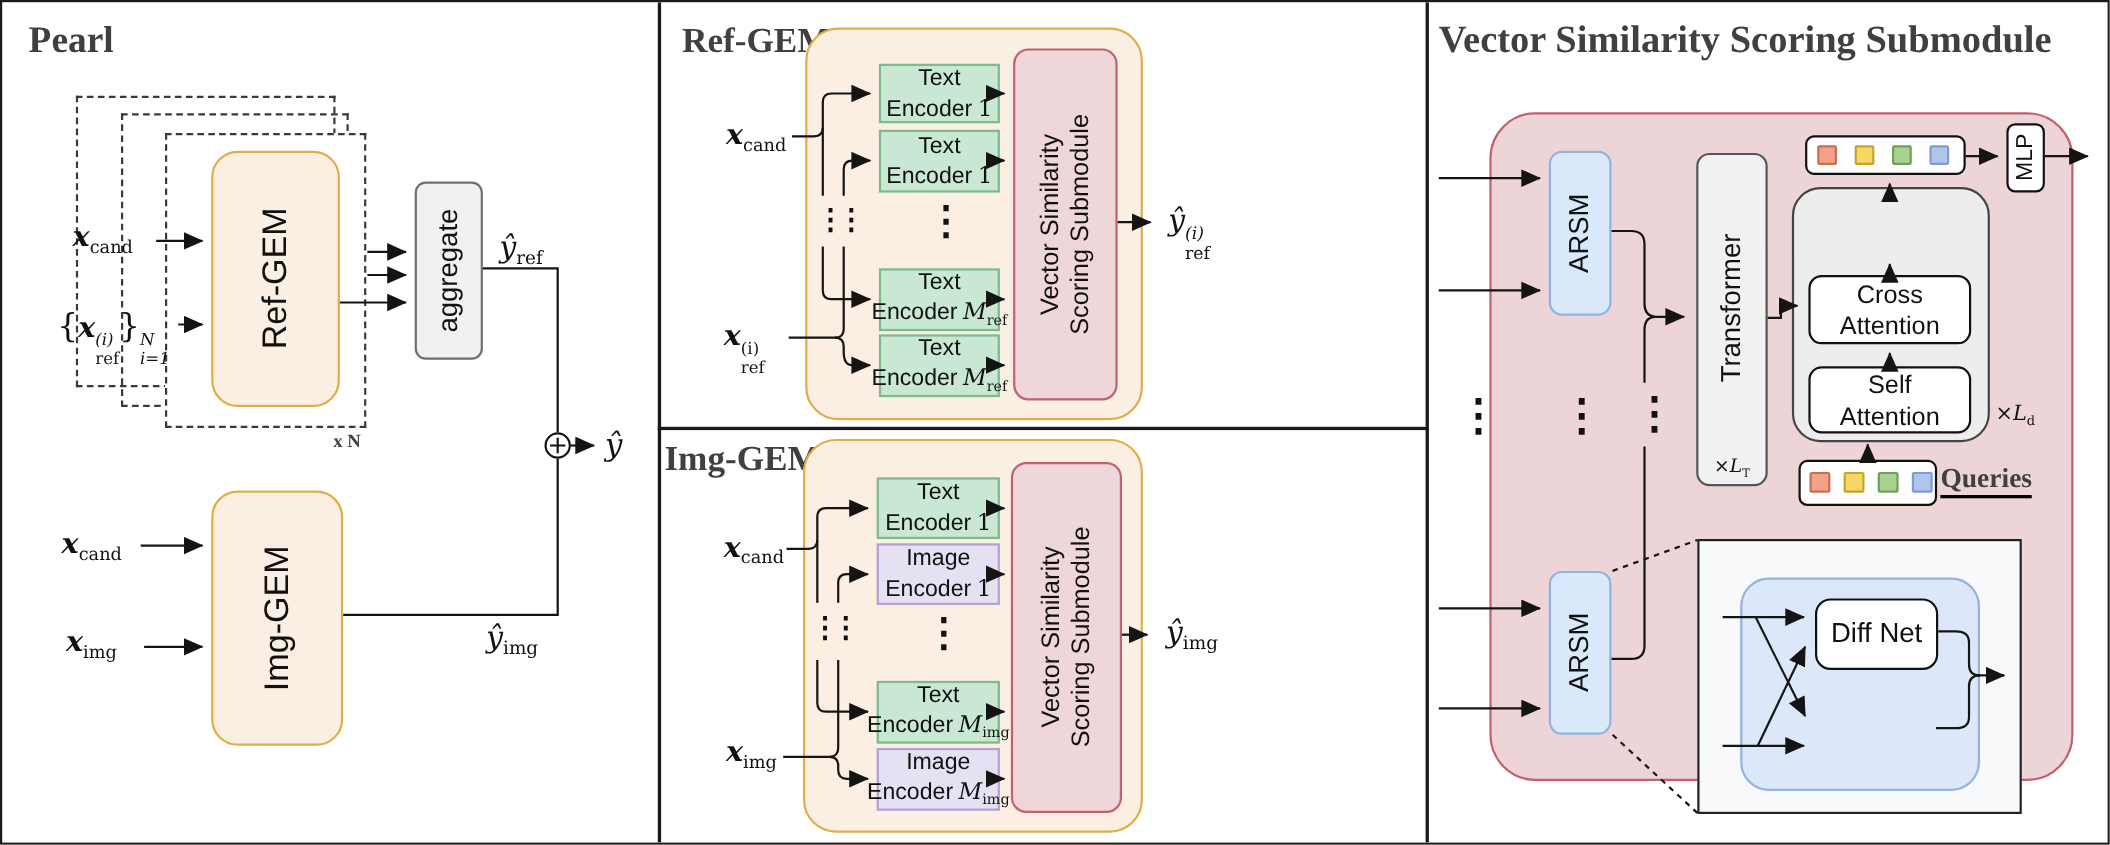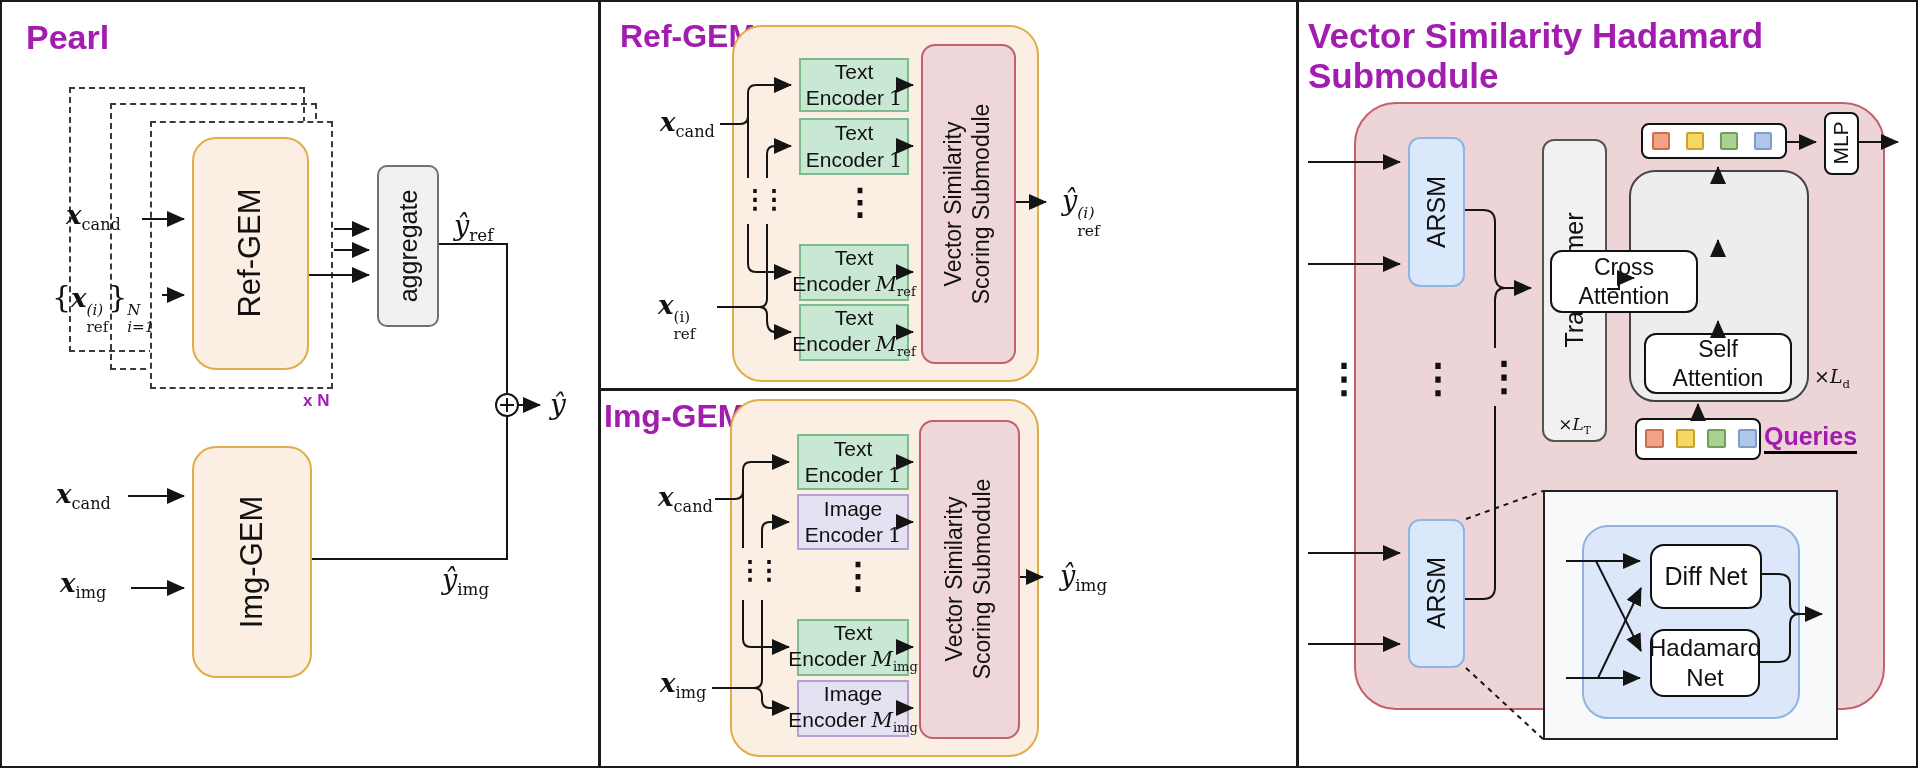--- a/index.html
+++ b/index.html
@@ -1,20 +1,20 @@
 <!DOCTYPE html>
 <html style="--peach_fill: #fbeee2; --peach_border: #dfae49; --pink_fill: #eed6da; --pink_border: #c2606e; --green_fill: #c9e8d4; --green_border: #7fba8e; --purple_fill: #e6e0f3; --purple_border: #afa3d1; --blue_fill: #d9e8fa; --blue_border: #92b2df; --gray_fill: #f1f1f1; --gray_border: #707070;"><head>
 <meta charset="utf-8">
 <style>
   html,body{margin:0;padding:0;background:#e8e8e8;}
   *{box-sizing:border-box;}
   .fig{position:relative;width:1918px;height:768px;background:#ffffff;border:2px solid #1a1a1a;
        font-family:"Liberation Sans",sans-serif;color:#111;overflow:hidden;}
   .abs{position:absolute;}
-  .ttl{position:absolute;font-weight:bold;color:#a21caf;}
+  .ttl{position:absolute;font-weight:bold;color:#404040;font-family:Liberation Serif, serif;}
   .box{position:absolute;}
   .peach{background:var(--peach_fill);border:2px solid var(--peach_border);}
   .pinkb{background:var(--pink_fill);border:2px solid var(--pink_border);}
   .greenb{background:var(--green_fill);border:2px solid var(--green_border);}
   .purpleb{background:var(--purple_fill);border:2px solid var(--purple_border);}
   .blueb{background:var(--blue_fill);border:2px solid var(--blue_border);}
   .grayb{background:var(--gray_fill);border:2px solid var(--gray_border);}
   .whiteb{background:#ffffff;border:2px solid #111;}
   .dashedb{position:absolute;border:2px dashed #3a3a3a;background:transparent;}
   .rot{position:absolute;transform:translate(-50%,-50%) rotate(-90deg);white-space:nowrap;
@@ -155,41 +155,41 @@
   <div class="box pinkb" style="left:917px;top:418px;width:101px;height:319px;border-radius:14px;"></div>
   <div class="rot rot2" style="left:967px;top:577px;font-size:23px;">
     <span>Vector Similarity</span>
     <span>Scoring Submodule</span>
   </div>
 
   <div class="lbl" style="left:656px;top:480px;"><span class="mx">x</span><sub class="msub">cand</sub></div>
   <div class="lbl" style="left:658px;top:666px;"><span class="mx">x</span><sub class="msub">img</sub></div>
   <div class="lbl" style="left:1058px;top:558px;font-size:27px;"><span class="my">ŷ</span><sub class="msub">img</sub></div>
 
-  <div class="ttl" style="left:1306px;top:14px;font-size:35px;">Vector Similarity Hadamard Submodule</div>
+  <div class="ttl" style="left:1306px;top:14px;font-size:35px;">Vector Similarity Scoring Submodule</div>
 
   <div class="box pinkb" style="left:1352px;top:100px;width:531px;height:608px;border-radius:42px;background:#edd4d7;"></div>
 
   <div class="box blueb" style="left:1406px;top:135px;width:57px;height:150px;border-radius:12px;"></div>
   <div class="rot" style="left:1434px;top:210px;font-size:25px;">ARSM</div>
 
   <div class="box blueb" style="left:1406px;top:517px;width:57px;height:149px;border-radius:12px;"></div>
   <div class="rot" style="left:1434px;top:591px;font-size:25px;">ARSM</div>
 
   <div class="vd" style="left:1322px;top:352px;font-size:40px;">⋮</div>
   <div class="vd" style="left:1416px;top:352px;font-size:40px;">⋮</div>
   <div class="vd" style="left:1482px;top:350px;font-size:40px;">⋮</div>
 
   <div class="box grayb" style="left:1540px;top:137px;width:65px;height:303px;border-radius:12px;border-color:#555;"></div>
   <div class="rot" style="left:1572px;top:278px;font-size:25px;">Transformer</div>
   <div class="abs" style="left:1540px;top:412px;width:65px;text-align:center;font-size:17px;"><span class="mi"><span>×</span><span>L</span></span><sub class="msub">T</sub></div>
 
   <div class="box grayb" style="left:1627px;top:168px;width:180px;height:232px;border-radius:26px;border-color:#444;background:#ededed;"></div>
 
-  <div class="enc whiteb" style="left:1548px;top:248px;width:148px;height:63px;border-radius:12px;font-size:23px;">
+  <div class="enc whiteb" style="left:1642px;top:248px;width:148px;height:63px;border-radius:12px;font-size:23px;">
     <span>Cross</span>
       <span>Attention</span>
   </div>
   <div class="enc whiteb" style="left:1642px;top:331px;width:148px;height:61px;border-radius:12px;font-size:23px;">
     <span>Self</span>
       <span>Attention</span>
   </div>
 
   <div class="abs" style="left:1812px;top:363px;font-size:19px;"><span class="mi"><span>×</span><span>L</span></span><sub class="msub">d</sub></div>
 
@@ -207,24 +207,20 @@
   <div class="cell" style="left: 1674px; top: 427px; width: 19px; height: 19px; background: rgb(246, 215, 99); border-color: rgb(199, 163, 46);"></div>
   <div class="cell" style="left: 1705px; top: 427px; width: 19px; height: 19px; background: rgb(168, 209, 146); border-color: rgb(110, 161, 88);"></div>
   <div class="cell" style="left: 1736px; top: 427px; width: 19px; height: 19px; background: rgb(173, 198, 234); border-color: rgb(126, 157, 206);"></div>
   <div class="ttl" style="left:1762px;top:420px;font-size:25px;"><span class="queries-u">Queries</span></div>
 
   <div class="box" style="left:1541px;top:488px;width:295px;height:250px;background:#f7f9fb;border:2px solid #222;"></div>
   <div class="box blueb" style="left:1580px;top:523px;width:218px;height:194px;border-radius:26px;background:#dce8fa;"></div>
   <div class="enc whiteb" style="left:1648px;top:542px;width:112px;height:65px;border-radius:14px;font-size:25px;">
       <span>Diff Net</span>
     </div>
-  <div class="enc whiteb" style="left:1648px;top:627px;width:110px;height:68px;border-radius:14px;font-size:24px;">
-    <span>Hadamard</span>
-      <span>Net</span>
-  </div>
 
   <svg class="wires" width="1914" height="764" viewBox="0 0 1914 764">
     <defs>
       <marker id="ah" markerWidth="10" markerHeight="9" refX="8.5" refY="4" orient="auto">
         <path d="M0,0 L9,4 L0,8 z" fill="#141414"></path>
       </marker>
     </defs>
     <g stroke="#141414" stroke-width="2" fill="none">
       <path d="M140,217 H182" marker-end="url(#ah)"></path>
       <path d="M160,293 H182" marker-end="url(#ah)"></path>

